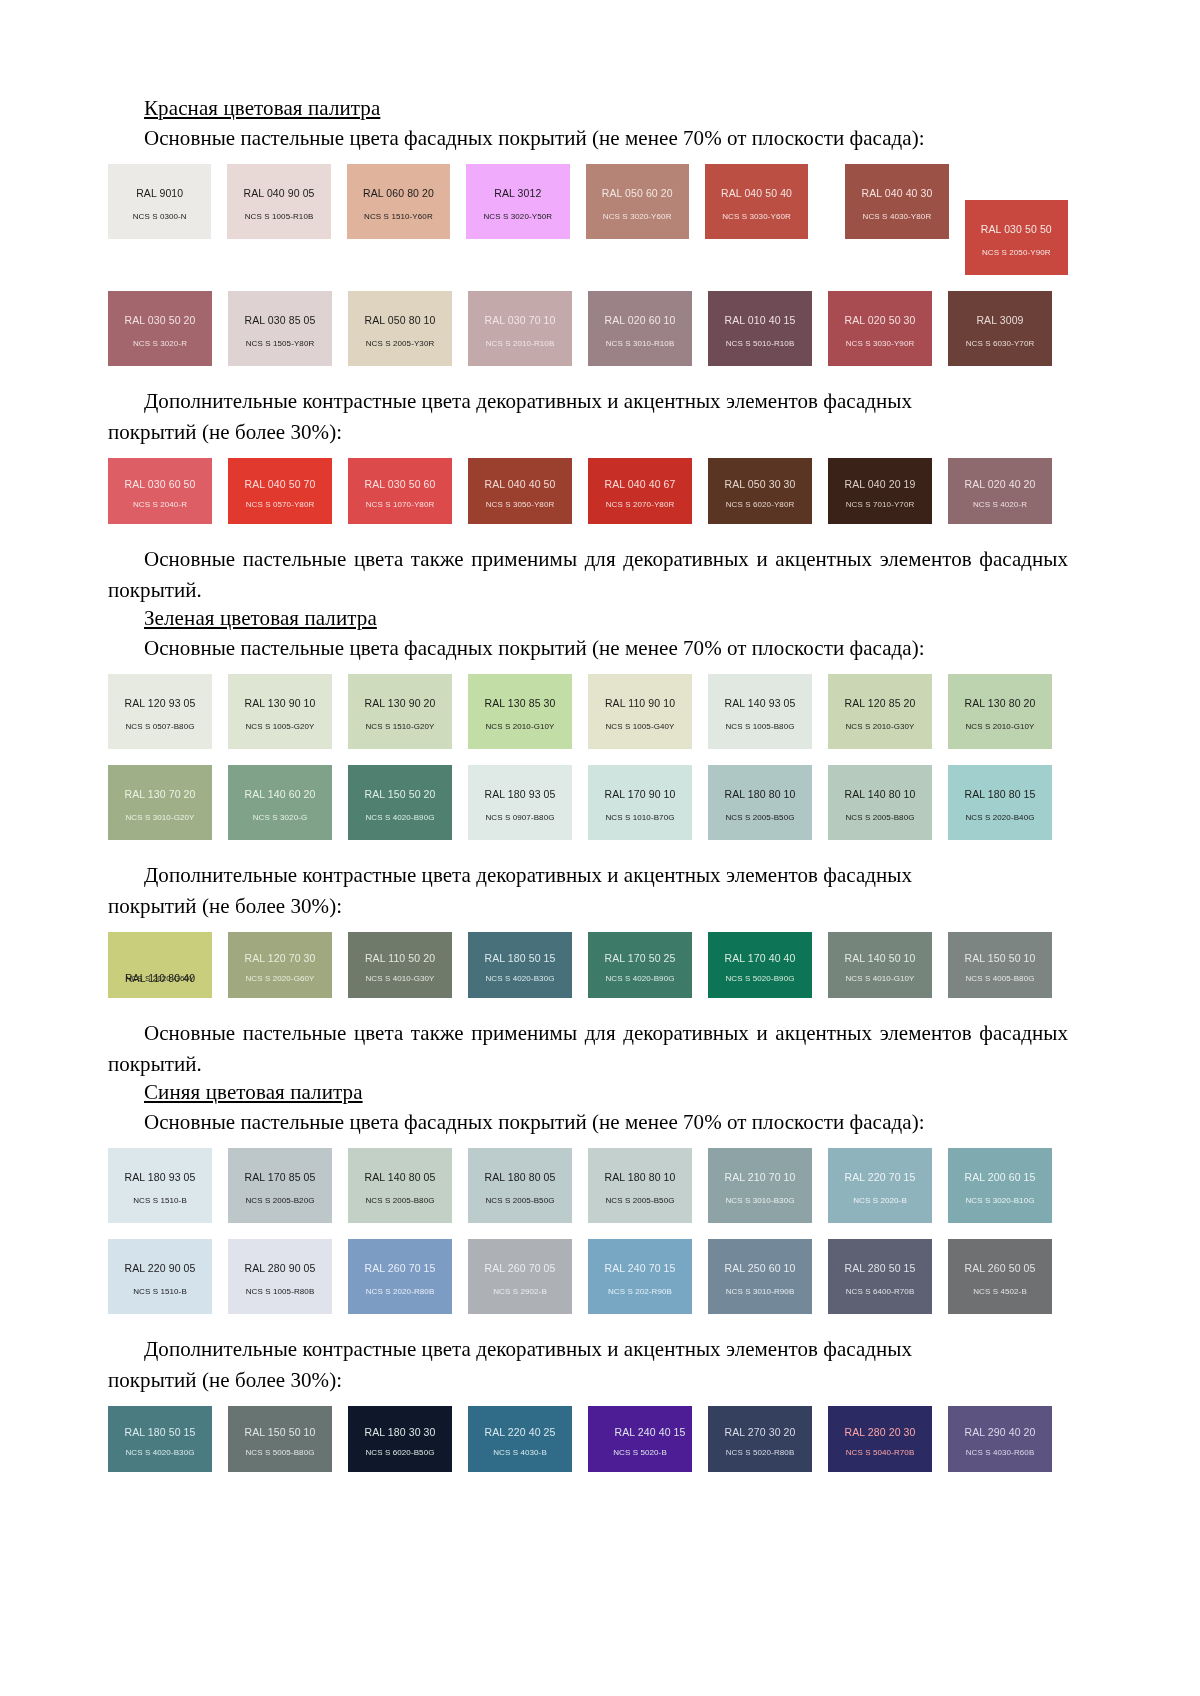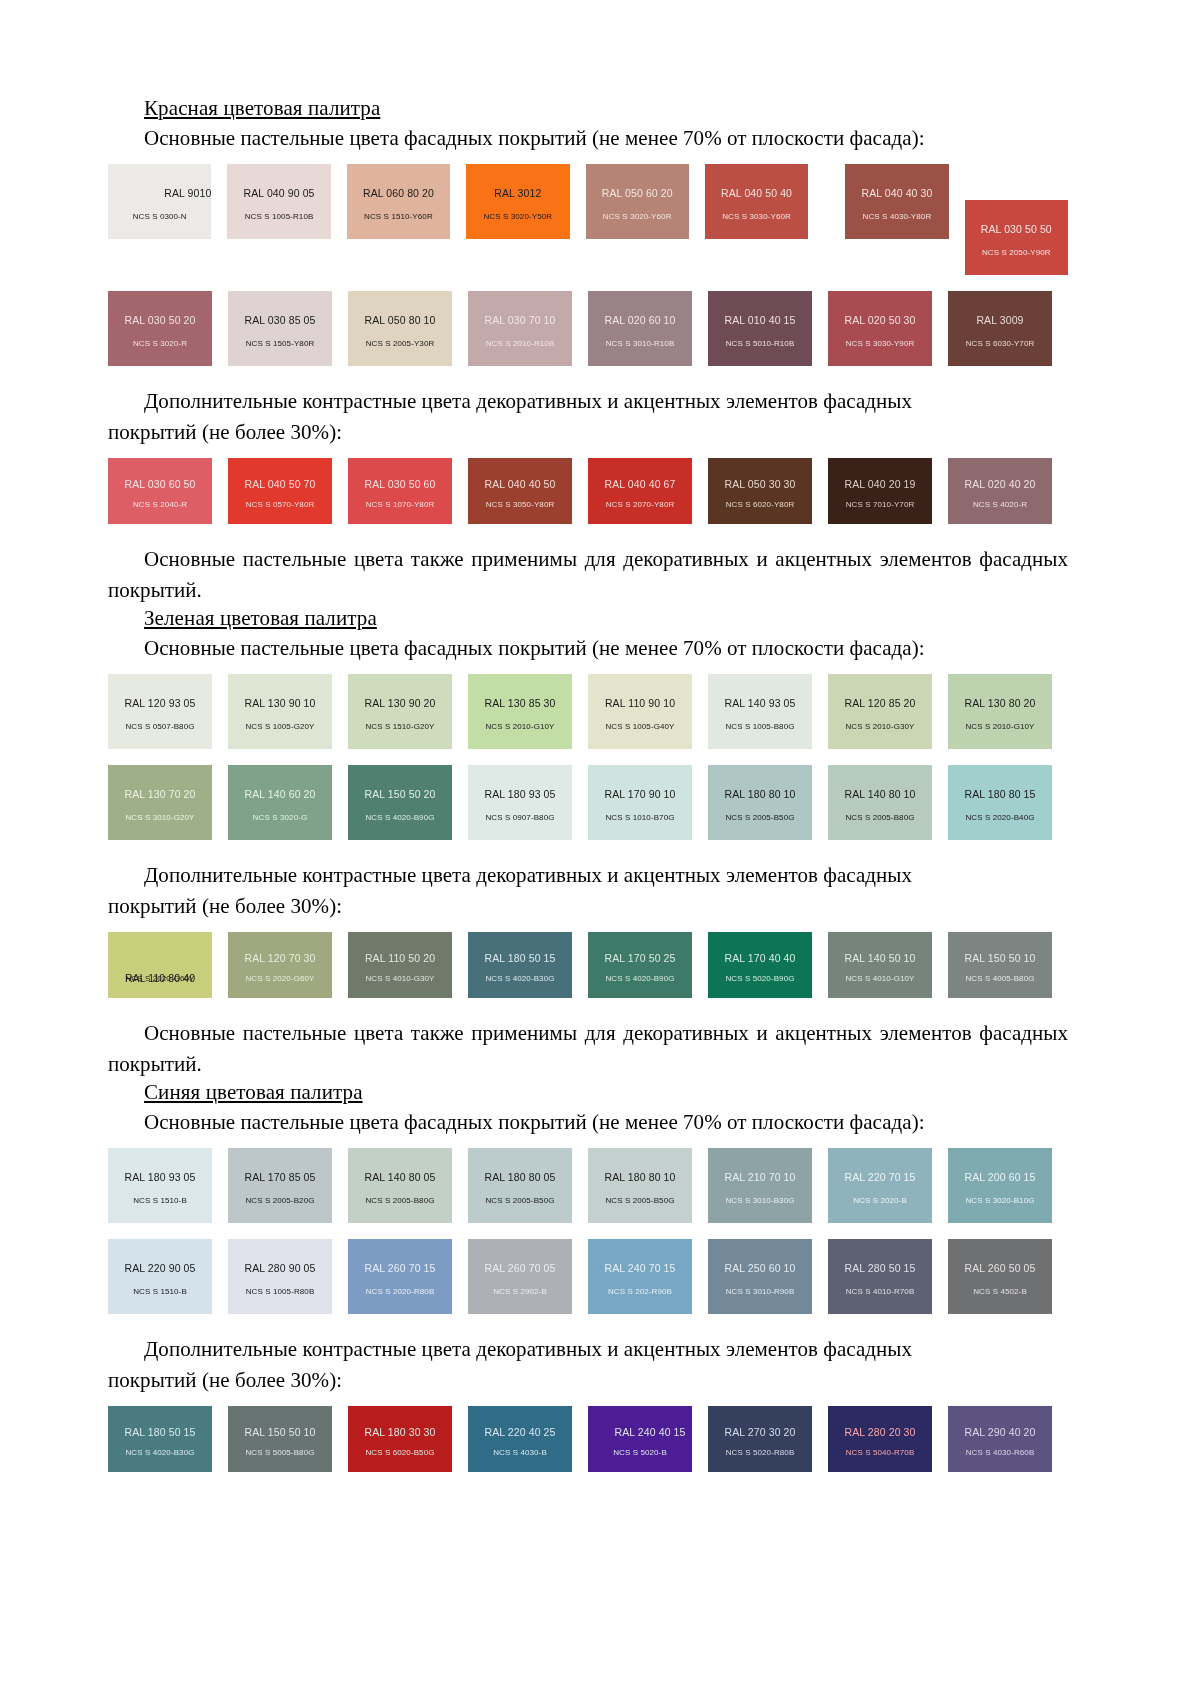--- a/index.html
+++ b/index.html
@@ -102,33 +102,33 @@
 <div class="page">
   <div class="content">
 
     <h2 class="section-title">
       <span class="u">Красная цветовая палитра</span>
     </h2>
     <p class="para">Основные пастельные цвета фасадных покрытий (не менее 70% от плоскости фасада):</p>
     <div class="gap-sm"></div>
 
     <div class="swatch-row">
-      <div class="swatch" style="background-color: rgb(236, 234, 230); color: rgb(27, 27, 27); align-items: flex-end;">
+      <div class="swatch" style="background-color: rgb(236, 234, 230); color: rgb(27, 27, 27);">
         <div class="ral">RAL 9010</div>
         <div class="ncs">NCS S 0300-N</div>
       </div>
       <div class="swatch" style="background-color: rgb(233, 217, 214); color: rgb(27, 27, 27);">
         <div class="ral">RAL 040 90 05</div>
         <div class="ncs">NCS S 1005-R10B</div>
       </div>
       <div class="swatch" style="background-color: rgb(224, 179, 157); color: rgb(27, 27, 27);">
         <div class="ral">RAL 060 80 20</div>
         <div class="ncs">NCS S 1510-Y60R</div>
       </div>
-      <div class="swatch" style="background-color: #f97316; color: rgb(27, 27, 27); justify-content: center;">
+      <div class="swatch" style="background-color: #f0abfc; color: rgb(27, 27, 27); justify-content: center;">
         <div class="ral">RAL 3012</div>
         <div class="ncs">NCS S 3020-Y50R</div>
       </div>
       <div class="swatch" style="background-color: rgb(181, 132, 119); color: rgb(242, 230, 226);">
         <div class="ral">RAL 050 60 20</div>
         <div class="ncs">NCS S 3020-Y60R</div>
       </div>
       <div class="swatch" style="background-color: rgb(187, 79, 67); color: rgb(244, 227, 224);">
         <div class="ral">RAL 040 50 40</div>
         <div class="ncs">NCS S 3030-Y60R</div>
@@ -413,21 +413,21 @@
       <div class="swatch" style="background-color: rgb(120, 167, 196); color: rgb(232, 241, 247);">
         <div class="ral">RAL 240 70 15</div>
         <div class="ncs">NCS S 202-R90B</div>
       </div>
       <div class="swatch" style="background-color: rgb(115, 137, 154); color: rgb(229, 235, 239);">
         <div class="ral">RAL 250 60 10</div>
         <div class="ncs">NCS S 3010-R90B</div>
       </div>
       <div class="swatch" style="background-color: rgb(94, 96, 116); color: rgb(224, 225, 231);">
         <div class="ral">RAL 280 50 15</div>
-        <div class="ncs">NCS S 4010-R70B</div>
+        <div class="ncs">NCS S 6400-R70B</div>
       </div>
       <div class="swatch" style="background-color: rgb(111, 112, 114); color: rgb(226, 226, 227);">
         <div class="ral">RAL 260 50 05</div>
         <div class="ncs">NCS S 4502-B</div>
       </div>
     </div>
 
     <div class="gap-lg"></div>
 
     <p class="para">Дополнительные контрастные цвета декоративных и акцентных элементов фасадных</p>
@@ -437,21 +437,21 @@
 
     <div class="swatch-row">
       <div class="swatch accent" style="background-color: rgb(73, 123, 129); color: rgb(220, 235, 237);">
         <div class="ral">RAL 180 50 15</div>
         <div class="ncs">NCS S 4020-B30G</div>
       </div>
       <div class="swatch accent" style="background-color: rgb(103, 116, 113); color: rgb(225, 231, 230);">
         <div class="ral">RAL 150 50 10</div>
         <div class="ncs">NCS S 5005-B80G</div>
       </div>
-      <div class="swatch accent" style="background-color: #b91c1c; color: rgb(217, 233, 226);">
+      <div class="swatch accent" style="background-color: #0f172a; color: rgb(217, 233, 226);">
         <div class="ral">RAL 180 30 30</div>
         <div class="ncs">NCS S 6020-B50G</div>
       </div>
       <div class="swatch accent" style="background-color: rgb(48, 108, 135); color: rgb(217, 232, 239);">
         <div class="ral">RAL 220 40 25</div>
         <div class="ncs">NCS S 4030-B</div>
       </div>
       <div class="swatch accent" style="background-color: #4c1d95; color: rgb(221, 228, 233); padding-left: 20px;">
         <div class="ral">RAL 240 40 15</div>
         <div class="ncs">NCS S 5020-B</div>

